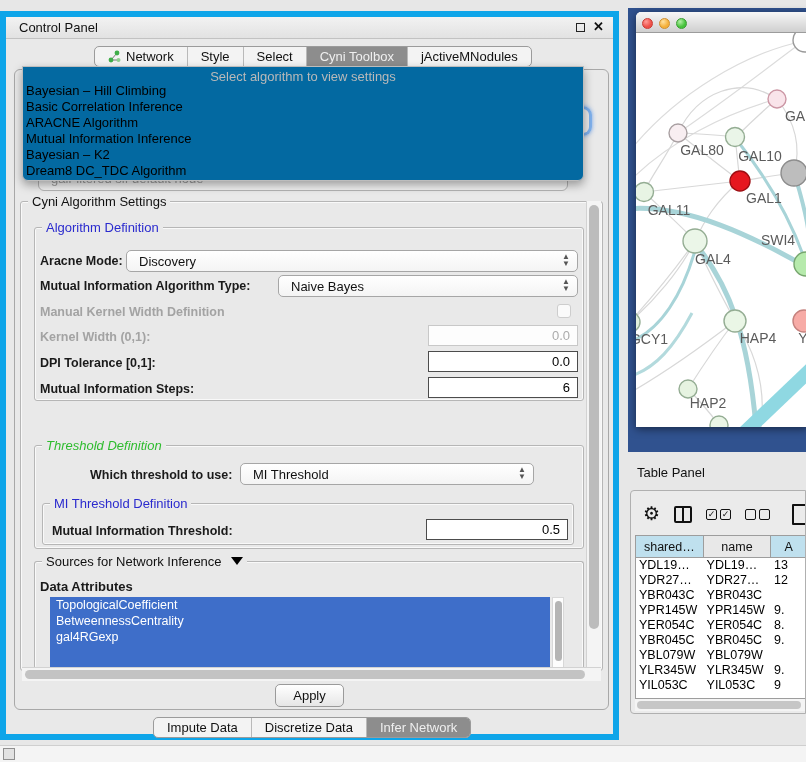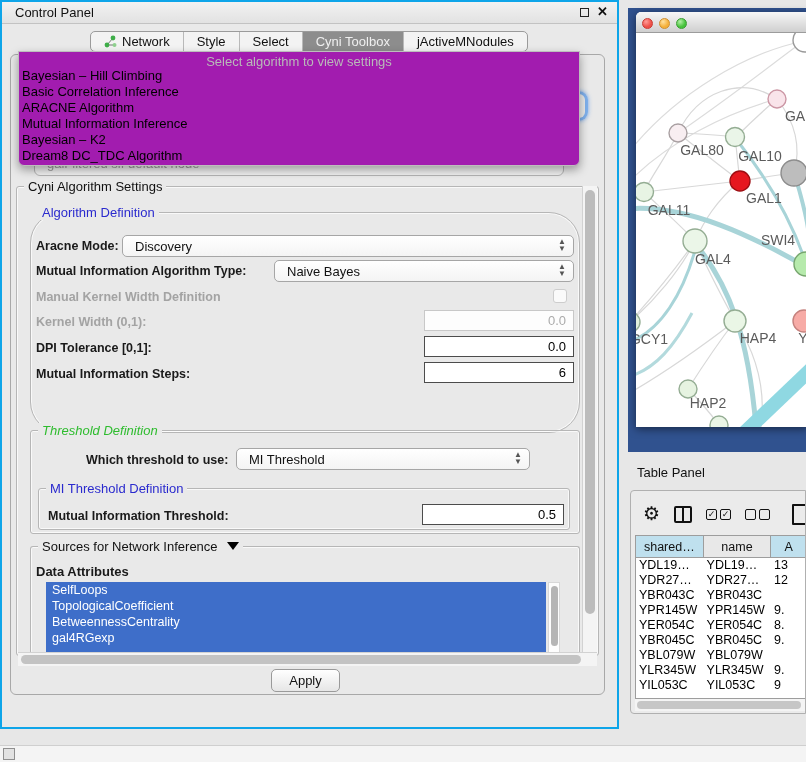--- a/index.html
+++ b/index.html
@@ -1,21 +1,21 @@
 <!DOCTYPE html>
 <html><head>
 <meta charset="utf-8">
 <style>
   * { margin:0; padding:0; box-sizing:border-box; }
   html,body { width:806px; height:762px; }
   body { font-family:"Liberation Sans", sans-serif; background:#e7e7e7; position:relative; overflow:hidden; }
   .abs { position:absolute; }
 
   
-  #control-panel { left:0; top:0; width:619px; height:729px; background:#e9e9e9; border:2px solid #0ea5e9; }
+  #control-panel { left:0; top:11px; width:619px; height:729px; background:#e9e9e9; border:6px solid #0ea5e9; }
   #cp-titlebar { left:0; top:0; width:100%; height:22px; background:linear-gradient(#f2f2f2,#e2e2e2); border-bottom:1px solid #c2c2c2; display:flex; align-items:center; }
   #cp-title { font-size:13px; color:#111; padding-left:13px; }
   #cp-float { position:absolute; right:28px; top:6px; width:9px; height:9px; border:1.6px solid #222; background:transparent; cursor:pointer; }
   #cp-close { position:absolute; right:9px; top:2px; font-size:13px; font-weight:bold; color:#111; cursor:pointer; }
 
   
   .seg { display:flex; height:21px; border:1px solid #9b9b9b; border-radius:5px; background:#f3f3f3; overflow:hidden; align-items:stretch; }
   .seg-item { display:flex; align-items:center; padding:0 13px; font-size:13px; color:#111; border-right:1px solid #b9b9b9; cursor:pointer; white-space:nowrap; }
   .seg-item:last-child { border-right:none; }
   .seg-item.sel { background:#8d8d8d; color:#efefef; }
@@ -23,21 +23,21 @@
   #bottom-tabs { left:147px; top:700px; }
 
   
   #cp-content { left:8px; top:52px; width:595px; height:641px; border:1px solid #a8a8a8; border-radius:6px; background:#e9e9e9; }
 
   
   #bg-combo { left:32px; top:148px; width:530px; height:26px; border:1px solid #b3b3b3; border-radius:6px; background:#f0f0f0; color:#9d9d9d; font-size:13px; display:flex; align-items:center; padding-left:12px; z-index:1; }
   #focus-fragment { left:569px; top:89px; width:17px; height:30px; border:3px solid #7fb0ec; border-left:none; border-radius:0 9px 9px 0; box-shadow:0 0 4px rgba(90,150,235,.8); z-index:1; }
 
   
-  #algo-dropdown { left:16px; top:49px; width:562px; height:115px; background:#a21caf; border:1px solid #bdbdbd; border-radius:0 0 6px 6px; box-shadow:0 4px 10px rgba(0,0,0,.35); z-index:5; }
+  #algo-dropdown { left:16px; top:49px; width:562px; height:115px; background:#0369a1; border:1px solid #bdbdbd; border-radius:0 0 6px 6px; box-shadow:0 4px 10px rgba(0,0,0,.35); z-index:5; }
   #algo-placeholder { text-align:center; color:#b9b9b9; font-size:13px; padding-top:2px; height:15px; }
   .algo-item { font-size:13px; color:#000; padding:1px 0 0 3px; height:16px; cursor:pointer; }
   .algo-item.bold { font-weight:normal; }
 
   
   .groupbox { position:absolute; border:1px solid #b6b6b6; border-radius:3px; box-shadow:inset 0 0 0 1px rgba(255,255,255,.7); }
   .legend { position:absolute; top:-8px; left:7px; background:#e9e9e9; padding:0 4px; font-size:13px; color:#111; white-space:nowrap; }
   .legend.blue { color:#2a2ace; }
   .legend.green { color:#2ebc2e;font-style:italic; }
 
@@ -155,21 +155,21 @@
         <div class="algo-item">Mutual Information Inference</div>
         <div class="algo-item">Bayesian – K2</div>
         <div class="algo-item">Dream8 DC_TDC Algorithm</div>
       </div>
   </div>
 
   <div class="groupbox" id="gb-settings" style="left:14px; top:184px; width:583px; height:470px;">
     <span class="legend">Cyni Algorithm Settings</span>
   </div>
 
-  <div class="groupbox" style="left:28px; top:210px; width:550px; height:221px;border-radius:31px;">
+  <div class="groupbox" style="left:28px; top:210px; width:550px; height:174px;">
     <span class="legend blue">Algorithm Definition</span>
   </div>
 
   <span class="abs flabel" style="left:34px; top:237px;">Aracne Mode:</span>
   <div class="combo" style="left:120px; top:233px; width:452px;">
     <span>Discovery</span>
     <span class="arrows">▲<span style="margin-top:-1px">▼</span></span>
   </div>
 
   <span class="abs flabel" style="left:34px; top:262px;">Mutual Information Algorithm Type:</span>
@@ -217,40 +217,50 @@
 
   <div class="groupbox" style="left:28px; top:544px; width:550px; height:108px; border-bottom:none;">
     <span class="legend">
       <span>Sources for Network Inference</span>
       <span class="tri-down"></span>
     </span>
   </div>
   <span class="abs flabel" style="left:34px; top:562px; font-size:13px;">Data Attributes</span>
 
   <div id="attr-list">
-      <div class="attr-item">SelfLoops</div>
       <div class="attr-item">TopologicalCoefficient</div>
       <div class="attr-item">BetweennessCentrality</div>
       <div class="attr-item">gal4RGexp</div>
     </div>
   <div id="attr-scroll">
       <div id="attr-thumb"></div>
     </div>
 
   <div class="abs" id="v-scroll">
       <div id="v-thumb"></div>
     </div>
   <div class="abs" id="h-scroll">
       <div id="h-thumb"></div>
     </div>
 
   <div class="abs" id="apply-btn">
     <span>Apply</span>
   </div>
 
+  <div class="abs seg" id="bottom-tabs">
+    <div class="seg-item">
+        <span>Impute Data</span>
+      </div>
+    <div class="seg-item">
+        <span>Discretize Data</span>
+      </div>
+    <div class="seg-item sel">
+        <span>Infer Network</span>
+      </div>
+  </div>
 </div>
 
 <div class="abs" id="net-desktop">
   <div id="net-window">
     <div id="net-titlebar">
       <span class="traffic" id="tl-close"></span>
       <span class="traffic" id="tl-min"></span>
       <span class="traffic" id="tl-zoom"></span>
     </div>
     <div id="net-canvas">

